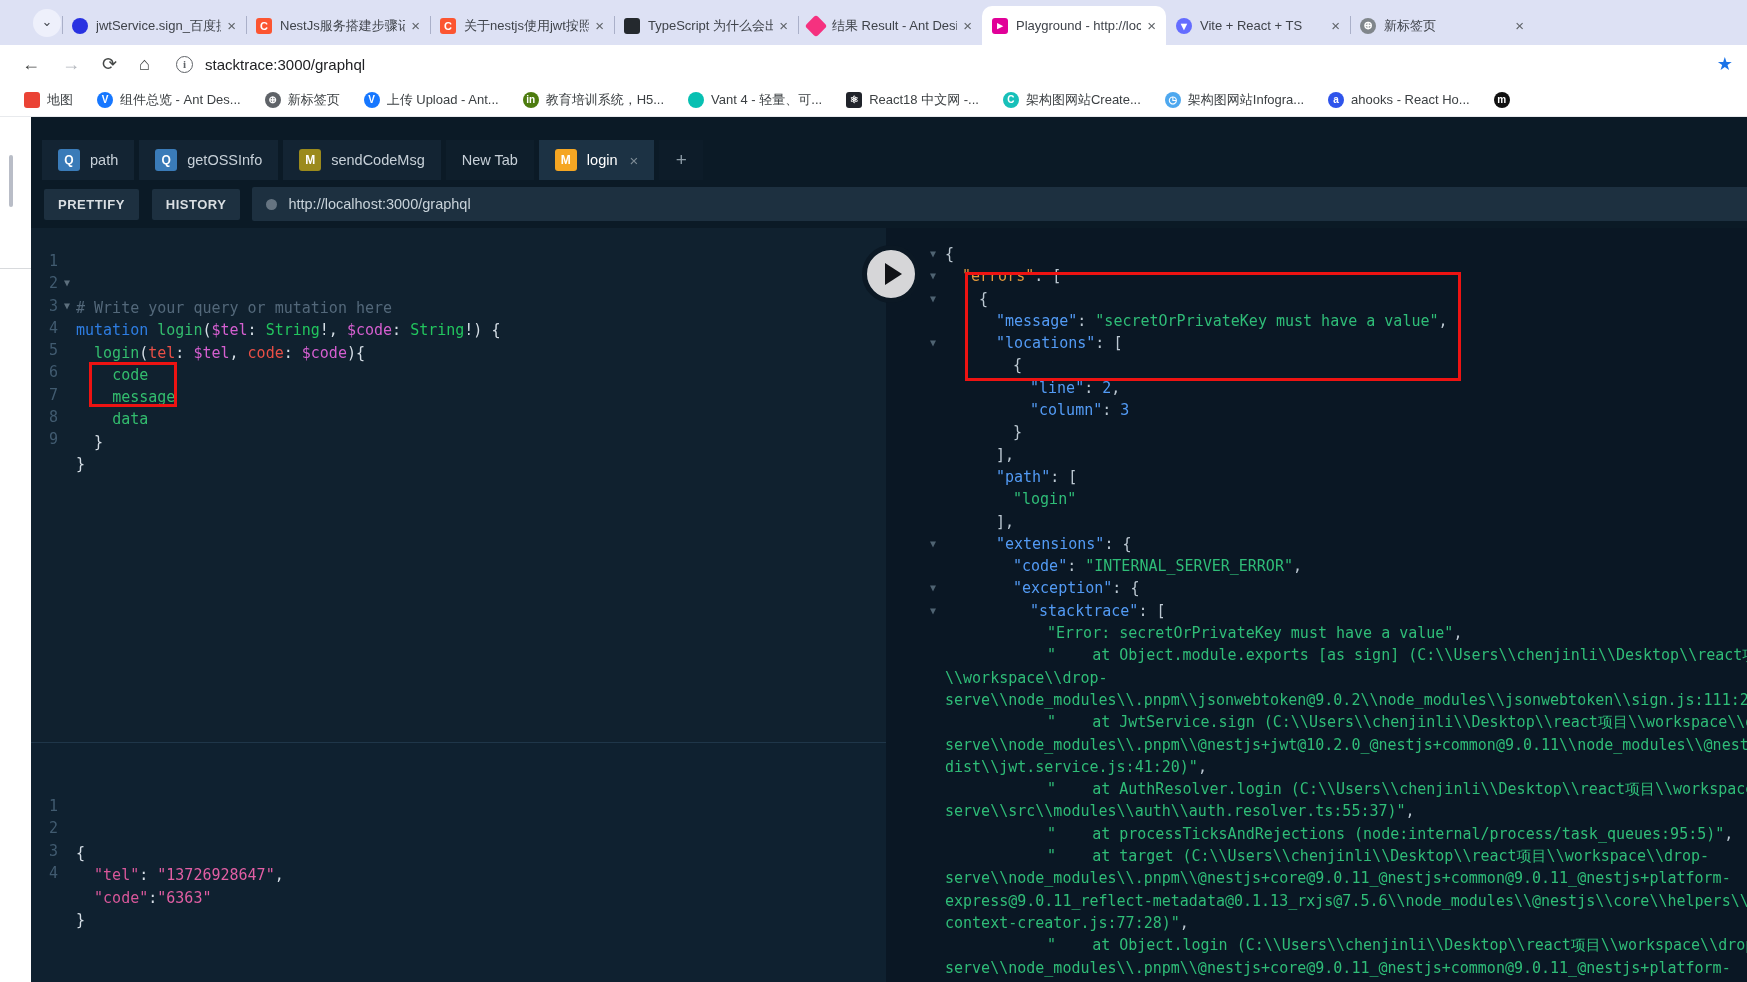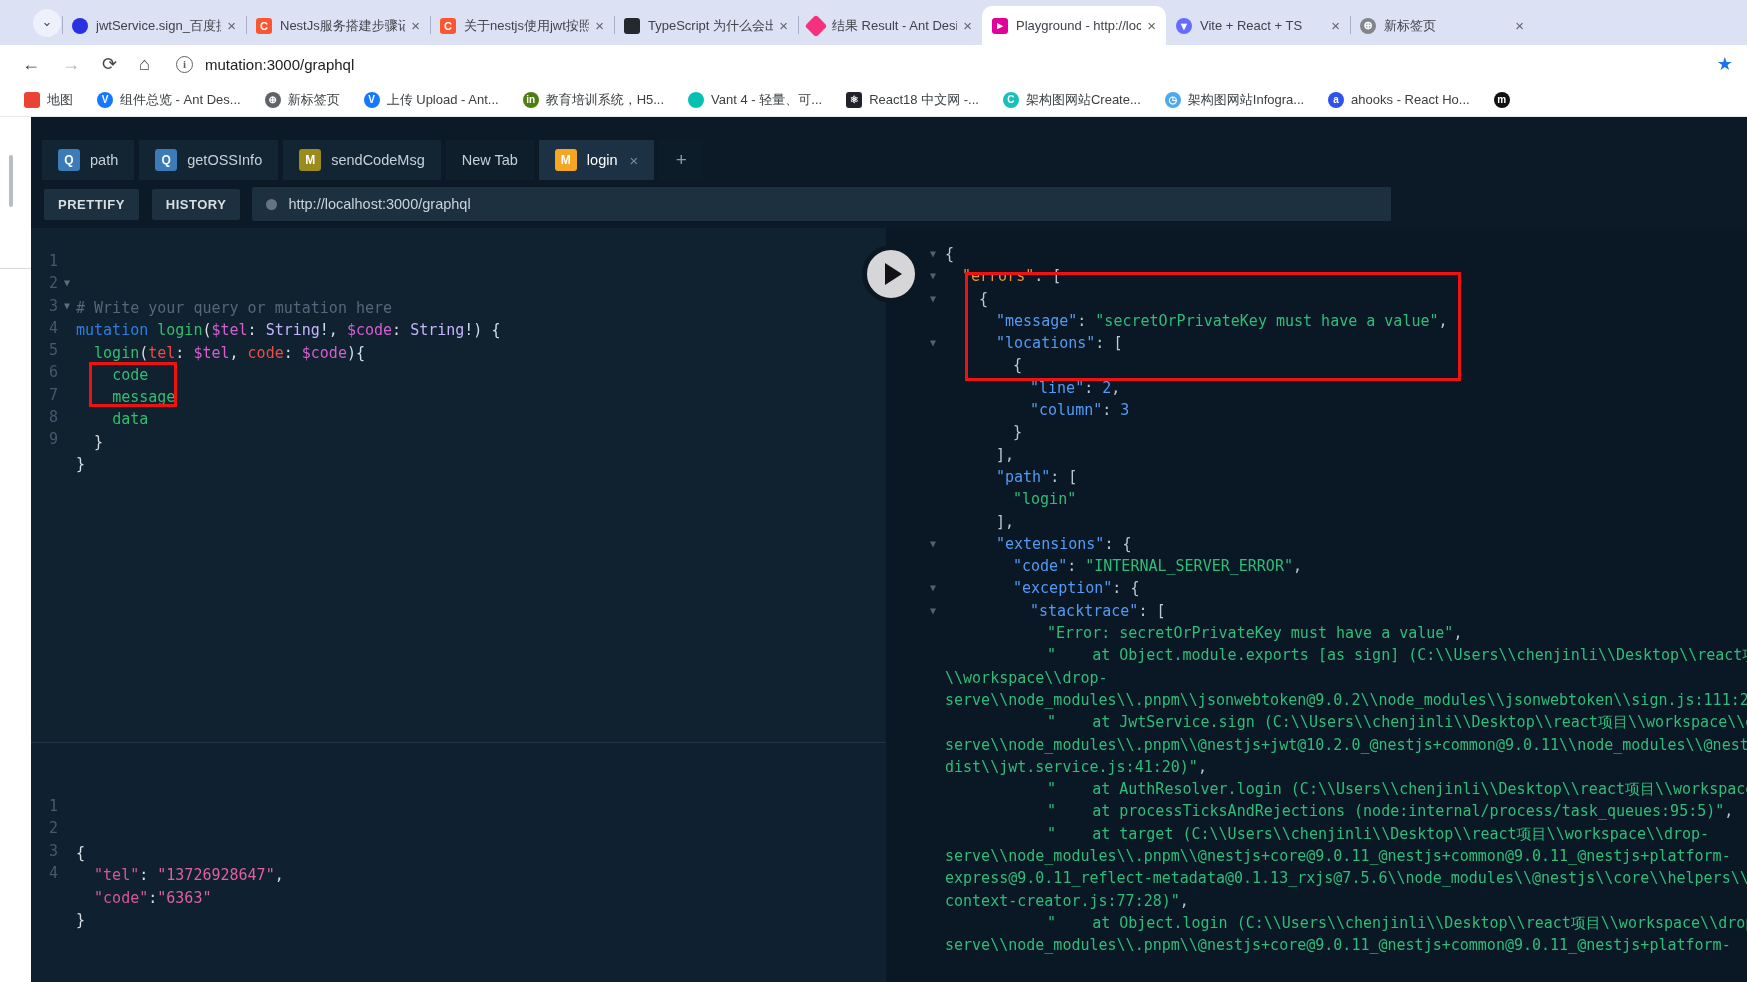--- a/index.html
+++ b/index.html
@@ -42,21 +42,21 @@
   
   #pg { position:absolute; left:31px; top:117px; width:1716px; height:865px; background:#0b1a26; }
   #pgtabs { position:absolute; left:11px; top:23px; height:40px; display:flex; gap:5px; }
   .pgtab { height:40px; display:flex; align-items:center; padding:0 16px; background:#132433; color:#c7d0d8; font-size:14.5px; }
   .pgtab.active { background:#1c3244; color:#ffffff; }
   .pgtab.notab { background:#0e1e2b; }
   .pgtab.plus { width:44px; justify-content:center; background:#0d1c29; color:#8b9aa5; font-size:19px; }
   .pbadge { width:22px; height:22px; border-radius:3px; margin-right:10px; color:#fff; font-size:12px; font-weight:bold; display:inline-flex; align-items:center; justify-content:center; }
   .pgtab .pclose { color:#7e8c96; font-size:15px; margin-left:12px; }
 
-  #pgtoolbar { position:absolute; left:0; top:63px; width:1360px; height:48px; display:flex; align-items:center; }
+  #pgtoolbar { position:absolute; left:0; top:63px; width:1716px; height:48px; display:flex; align-items:center; }
   .tbtn { margin-left:13px; padding:8px 14px; background:#1d3040; color:#d9dee2; font-size:13px; font-weight:bold; letter-spacing:.5px; border-radius:2px; }
   #endpoint-box { flex:1; margin-left:12px; margin-right:0; height:34px; background:#1d3040; display:flex; align-items:center; padding-left:14px; border-radius:2px 0 0 2px; }
   #endpoint-dot { width:11px; height:11px; border-radius:50%; background:#8e9aa4; opacity:.65; margin-right:11px; }
   #endpoint-text { color:#c9d3da; font-size:14.5px; }
 
   #pgmain { position:absolute; left:0; top:111px; width:1716px; height:754px; display:flex; }
   #editorpane { position:relative; width:855px; height:754px; background:#10212f; overflow:hidden; }
   #resppane  { position:relative; width:861px; height:754px; background:#0a1724; overflow:hidden; }
 
   .codewrap { position:absolute; left:0; right:0; font-family:"DejaVu Sans Mono", monospace; font-size:15px; }
@@ -72,21 +72,21 @@
   #vh-active { color:#e6eaed; font-size:13px; font-weight:bold; letter-spacing:.6px; }
   #vh-inactive { color:#4e6170; font-size:13px; font-weight:bold; letter-spacing:.6px; }
   #vars-code { top:52px; }
 
   
   #resp-code { top:15px; }
   .rline { position:relative; height:22.3px; line-height:22.3px; white-space:pre; }
   .rcaret { position:absolute; left:44px; top:0; color:#4f6372; font-size:10px; }
 
   .seg-c { color:#53687a; } .seg-k { color:#2e7de2; } .seg-d { color:#33bd6e; }
-  .seg-v { color:#d55fd0; } .seg-t { color:#c4b5fd; } .seg-a { color:#ea4f46; }
+  .seg-v { color:#d55fd0; } .seg-t { color:#22c55e; } .seg-a { color:#ea4f46; }
   .seg-p { color:#d5dee6; }
   .seg-key { color:#539bf5; } .seg-err { color:#e1983c; } .seg-str { color:#2fbd78; }
   .seg-num { color:#539bf5; } .seg-rp { color:#bcc8d2; }
   .seg-vk { color:#d8579a; } .seg-vs { color:#e25fa4; }
 
   
   #playbtn { position:absolute; left:862px; top:245px; width:58px; height:58px; border-radius:50%; background:#d6d6d8; border:5px solid #0b1824; display:flex; align-items:center; justify-content:center; z-index:30; }
   #playicon { width:0; height:0; border-left:17px solid #101216; border-top:11px solid transparent; border-bottom:11px solid transparent; margin-left:5px; }
 
   
@@ -144,21 +144,21 @@
         </div>
       </div>
   </div>
 
   <div id="addrbar">
     <span class="nav-ic">←</span>
     <span class="nav-ic dim">→</span>
     <span class="nav-ic">⟳</span>
     <span class="nav-ic">⌂</span>
     <span id="info-badge">i</span>
-    <span id="urltext">mutation:3000/graphql</span>
+    <span id="urltext">stacktrace:3000/graphql</span>
     <span id="star">★</span>
   </div>
 
   <div id="bmbar">
       <div class="bmark">
         <span class="bicon sq" style="background: rgb(234, 67, 53);"></span>
         <span>地图</span>
       </div>
       <div class="bmark">
         <span class="bicon " style="background: rgb(22, 119, 255);">V</span>
@@ -284,20 +284,21 @@
             <div class="rline" style="padding-left: 127px;"><span class="rcaret">▼</span><span class="seg-key">"exception"</span><span class="seg-rp">: {</span></div>
             <div class="rline" style="padding-left: 144px;"><span class="rcaret">▼</span><span class="seg-key">"stacktrace"</span><span class="seg-rp">: [</span></div>
             <div class="rline" style="padding-left: 161px;"><span class="seg-str">"Error: secretOrPrivateKey must have a value"</span><span class="seg-rp">,</span></div>
             <div class="rline" style="padding-left: 161px;"><span class="seg-str">"    at Object.module.exports [as sign] (C:\\Users\\chenjinli\\Desktop\\react项目</span></div>
             <div class="rline" style="padding-left: 59px;"><span class="seg-str">\\workspace\\drop-</span></div>
             <div class="rline" style="padding-left: 59px;"><span class="seg-str">serve\\node_modules\\.pnpm\\jsonwebtoken@9.0.2\\node_modules\\jsonwebtoken\\sign.js:111:20</span></div>
             <div class="rline" style="padding-left: 161px;"><span class="seg-str">"    at JwtService.sign (C:\\Users\\chenjinli\\Desktop\\react项目\\workspace\\dr</span></div>
             <div class="rline" style="padding-left: 59px;"><span class="seg-str">serve\\node_modules\\.pnpm\\@nestjs+jwt@10.2.0_@nestjs+common@9.0.11\\node_modules\\@nestj</span></div>
             <div class="rline" style="padding-left: 59px;"><span class="seg-str">dist\\jwt.service.js:41:20)"</span><span class="seg-rp">,</span></div>
             <div class="rline" style="padding-left: 161px;"><span class="seg-str">"    at AuthResolver.login (C:\\Users\\chenjinli\\Desktop\\react项目\\workspace</span></div>
+            <div class="rline" style="padding-left: 59px;"><span class="seg-str">serve\\src\\modules\\auth\\auth.resolver.ts:55:37)"</span><span class="seg-rp">,</span></div>
             <div class="rline" style="padding-left: 161px;"><span class="seg-str">"    at processTicksAndRejections (node:internal/process/task_queues:95:5)"</span><span class="seg-rp">,</span></div>
             <div class="rline" style="padding-left: 161px;"><span class="seg-str">"    at target (C:\\Users\\chenjinli\\Desktop\\react项目\\workspace\\drop-</span></div>
             <div class="rline" style="padding-left: 59px;"><span class="seg-str">serve\\node_modules\\.pnpm\\@nestjs+core@9.0.11_@nestjs+common@9.0.11_@nestjs+platform-</span></div>
             <div class="rline" style="padding-left: 59px;"><span class="seg-str">express@9.0.11_reflect-metadata@0.1.13_rxjs@7.5.6\\node_modules\\@nestjs\\core\\helpers\\ex</span></div>
             <div class="rline" style="padding-left: 59px;"><span class="seg-str">context-creator.js:77:28)"</span><span class="seg-rp">,</span></div>
             <div class="rline" style="padding-left: 161px;"><span class="seg-str">"    at Object.login (C:\\Users\\chenjinli\\Desktop\\react项目\\workspace\\drop</span></div>
             <div class="rline" style="padding-left: 59px;"><span class="seg-str">serve\\node_modules\\.pnpm\\@nestjs+core@9.0.11_@nestjs+common@9.0.11_@nestjs+platform-</span></div>
           </div>
       </div>
     </div>

